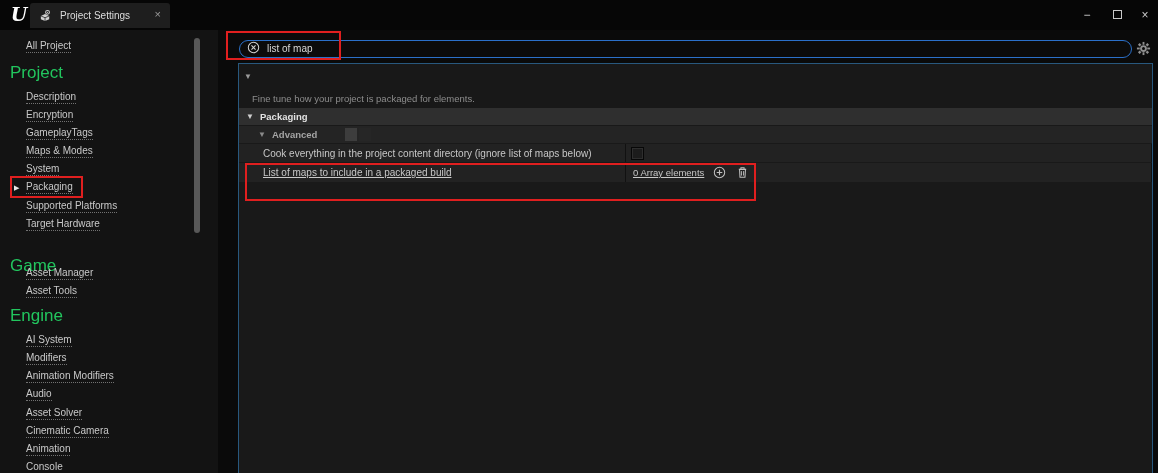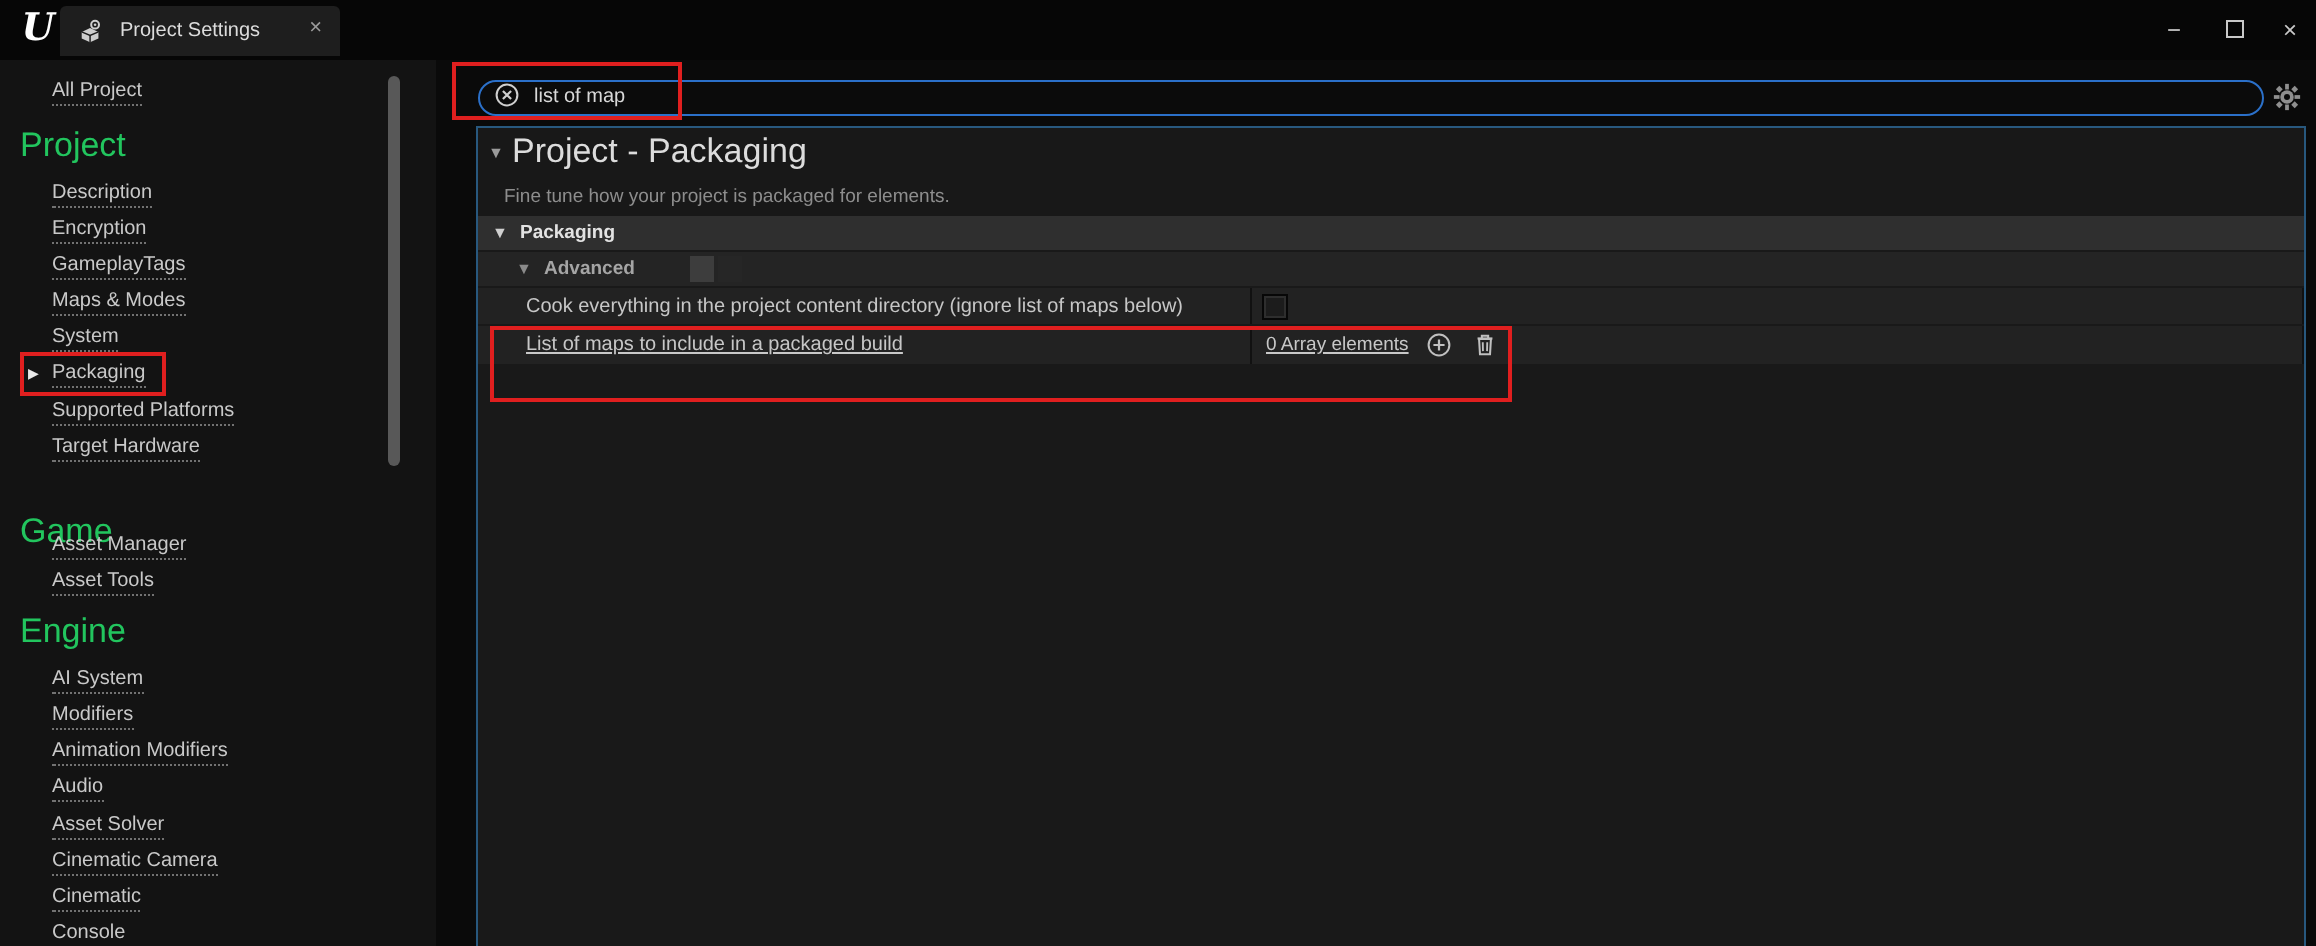--- a/index.html
+++ b/index.html
@@ -127,21 +127,21 @@
     <div class="nav-item" style="top:237px"><span class="lbl">Asset Manager</span></div>
     <div class="nav-item" style="top:255px"><span class="lbl">Asset Tools</span></div>
 
     <div class="nav-header" style="top:276px">Engine</div>
     <div class="nav-item" style="top:304px"><span class="lbl">AI System</span></div>
     <div class="nav-item" style="top:322px"><span class="lbl">Modifiers</span></div>
     <div class="nav-item" style="top:340px"><span class="lbl">Animation Modifiers</span></div>
     <div class="nav-item" style="top:358px"><span class="lbl">Audio</span></div>
     <div class="nav-item" style="top:377px"><span class="lbl">Asset Solver</span></div>
     <div class="nav-item" style="top:395px"><span class="lbl">Cinematic Camera</span></div>
-    <div class="nav-item" style="top:413px"><span class="lbl">Cinematic</span></div>
+    <div class="nav-item" style="top:413px"><span class="lbl">Animation</span></div>
     <div class="nav-item" style="top:431px"><span class="lbl">Console</span></div>
 
     <div class="scroll-thumb"></div>
   </div>
 
   <div class="search-pill">
     <svg class="search-clear" viewBox="0 0 14 14">
       <circle cx="7" cy="7" r="5.6" fill="none" stroke="#cfcfcf" stroke-width="1.1"></circle>
       <path d="M4.8 4.8 L9.2 9.2 M9.2 4.8 L4.8 9.2" stroke="#cfcfcf" stroke-width="1.2"></path>
     </svg>
@@ -158,21 +158,20 @@
       <rect x="2.6" y="10.8" width="2.6" height="2.6" transform="rotate(45 3.9 12.1)"></rect>
       <rect x="10.8" y="10.8" width="2.6" height="2.6" transform="rotate(45 12.1 12.1)"></rect>
     </g>
     <circle cx="8" cy="8" r="3.6" fill="#8f8f8f"></circle>
     <circle cx="8" cy="8" r="1.6" fill="#0a0a0a"></circle>
   </svg>
 
   <div class="panel">
     <div class="panel-head">
       <span class="head-arrow">▼</span>
-      <div class="panel-title">Project - Packaging</div>
       <div class="panel-sub">Fine tune how your project is packaged for elements.</div>
     </div>
 
     <div class="cat-bar">
       <span class="cat-arrow">▼</span>
       <span class="cat-label">Packaging</span>
     </div>
 
     <div class="adv-row">
       <span class="adv-arrow">▼</span>

